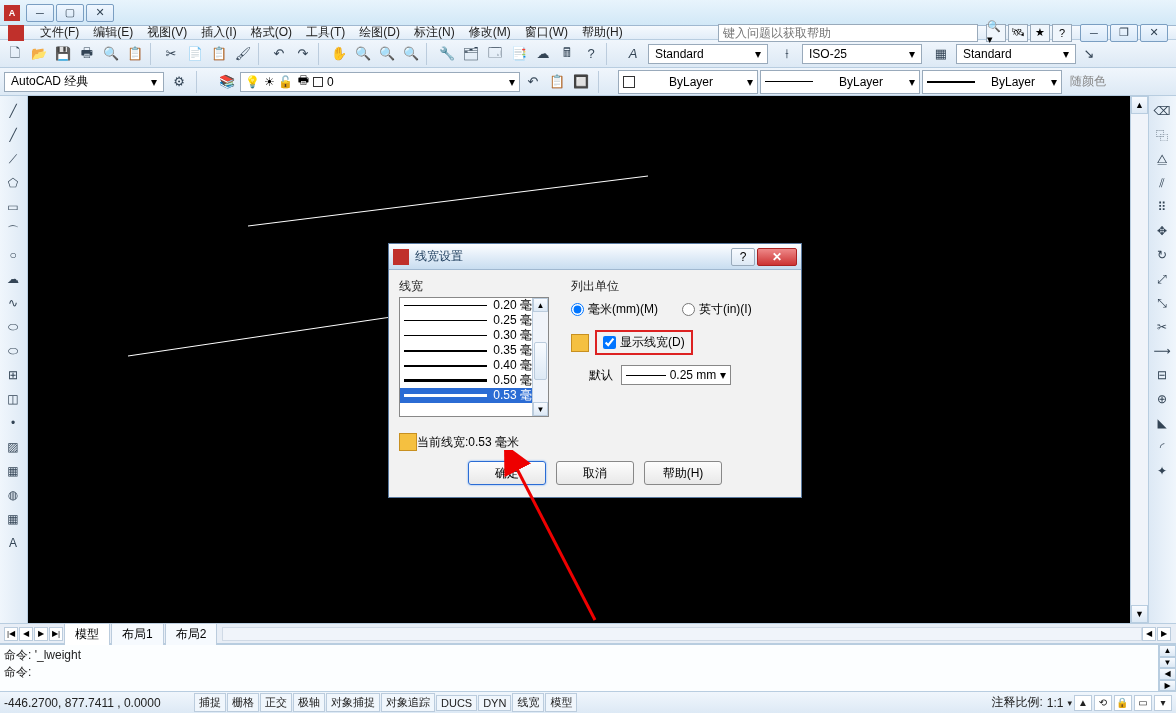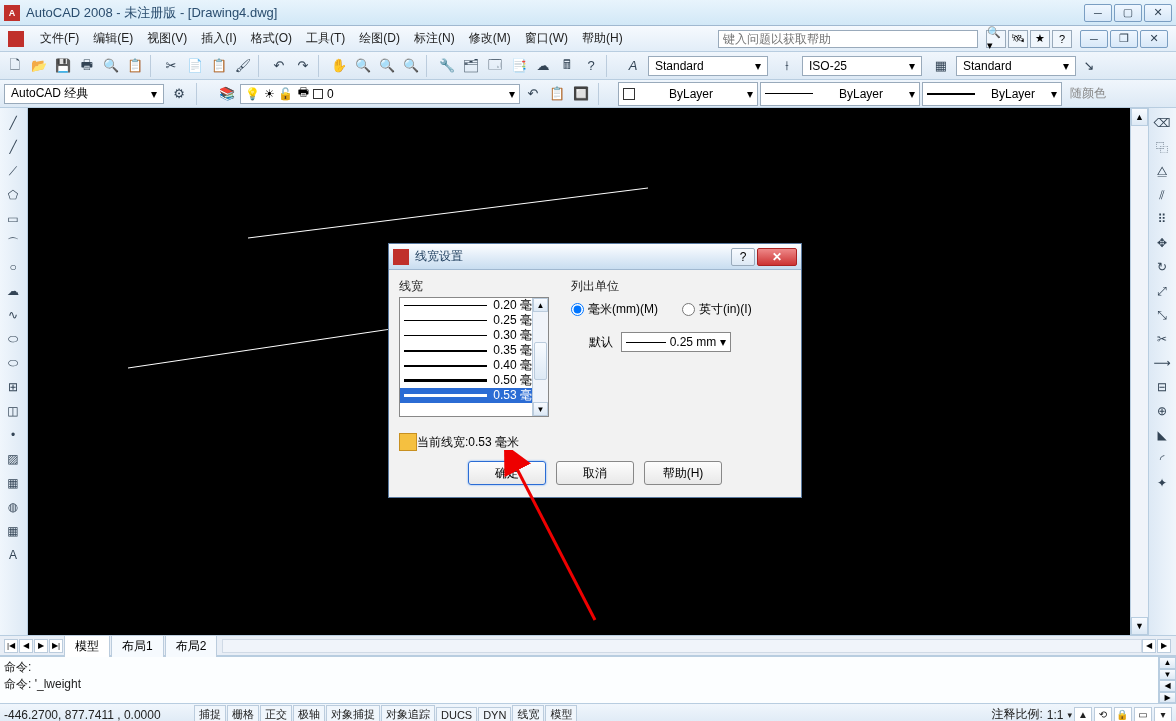--- a/index.html
+++ b/index.html
@@ -6,21 +6,21 @@
 body { background: #fff; width: 1176px; height: 721px; overflow: hidden; position: relative; }
 
 
 .titlebar { height: 26px; background: linear-gradient(#e8f4fc, #d2e8f7); border-bottom: 1px solid #a0b8d0; display: flex; align-items: center; padding: 0 4px; }
 .titlebar .app-icon { width: 16px; height: 16px; background: #c0302b; margin-right: 6px; display: inline-flex; align-items: center; justify-content: center; color: #fff; font-size: 9px; font-weight: bold; }
 .titlebar .title { color: #2a4d6e; font-size: 13px; flex: 1; }
 .winbtns { display: flex; gap: 2px; }
 .winbtn { width: 28px; height: 18px; border: 1px solid #7a9ec2; background: linear-gradient(#f0f7ff,#d8e8f8); display: flex; align-items: center; justify-content: center; font-size: 11px; color: #345; border-radius: 2px; }
 
 
-.menubar { height: 26px; background: linear-gradient(#f6fafe,#e2edf8); border-bottom: 1px solid #b8cde0; display: flex; align-items: center; padding: 0 8px; gap: 2px; }
+.menubar { height: 14px; background: linear-gradient(#f6fafe,#e2edf8); border-bottom: 1px solid #b8cde0; display: flex; align-items: center; padding: 0 8px; gap: 2px; }
 .menubar .docicon { width: 16px; height: 16px; background: #c0302b; margin-right: 8px; }
 .menu-item { padding: 2px 6px; color: #222; }
 .menubar .spacer { flex: 1; }
 .help-input { width: 260px; height: 18px; border: 1px solid #9ab; color: #888; padding: 0 4px; background: #fff; }
 .help-icons { display: flex; gap: 2px; margin-left: 6px; }
 .help-icons > span { width: 20px; height: 18px; border: 1px solid #9ab; display: flex; align-items: center; justify-content: center; font-size: 11px; background: #f0f6fc; }
 
 
 .toolbar-row { height: 28px; background: linear-gradient(#f0f6fc,#dde9f5); border-bottom: 1px solid #b8cde0; display: flex; align-items: center; padding: 0 4px; gap: 2px; }
 .tbtn { width: 22px; height: 22px; border: 1px solid transparent; display: flex; align-items: center; justify-content: center; font-size: 13px; color: #345; }
@@ -117,21 +117,20 @@
 .styleblk { display: flex; align-items: center; gap: 4px; margin-left: 6px; }
 .stylebox { height: 20px; border: 1px solid #9ab; background: #fff; display: flex; align-items: center; padding: 0 6px; gap: 4px; justify-content: space-between; }
 
 .ic { font-family: "Segoe UI Symbol", Arial; }
 </style>
 </head>
 <body>
 
 <div class="titlebar">
   <span class="app-icon">A</span>
-  <span class="title">AutoCAD 2008 - 未注册版 - [Drawing4.dwg]</span>
   <div class="winbtns">
     <span class="winbtn">─</span>
     <span class="winbtn">▢</span>
     <span class="winbtn">✕</span>
   </div>
 </div>
 
 <div class="menubar">
   <span class="docicon"></span>
   <span class="menu-item">文件(F)</span>
@@ -323,22 +322,22 @@
   <span class="tab active">模型</span>
   <span class="tab">布局1</span>
   <span class="tab">布局2</span>
   <div class="hscroll-track"></div>
   <span class="navbtn">◀</span>
   <span class="navbtn">▶</span>
 </div>
 
 <div class="cmdarea">
   <div class="cmdtext">
+    <span class="line">命令: '_lweight</span>
     <span class="line">命令:</span>
-    <span class="line">命令: '_lweight</span>
   </div>
   <div class="cmdscroll">
     <span class="sbtn">▲</span>
       <div class="track"></div>
       <span class="sbtn">▼</span>
     <span class="sbtn">◀</span>
       <span class="sbtn">▶</span>
   </div>
 </div>
 
@@ -418,20 +417,27 @@
       <div class="radio-row">
         <label>
             <input type="radio" checked="" style=""> 
             <span>毫米(mm)(M)</span>
           </label>
         <label>
             <input type="radio" style=""> 
             <span>英寸(in)(I)</span>
           </label>
       </div>
+      <div class="display-icon-wrap">
+        <span class="display-icon"></span>
+        <span class="display-lw">
+          <input type="checkbox" checked="" style="">
+          <span>显示线宽(D)</span>
+        </span>
+      </div>
       <div class="default-row">
         <span>默认</span>
         <div class="default-drop">
           <span class="lsmp"></span>
           <span>0.25 mm</span>
           <span class="arrow">▾</span>
         </div>
       </div>
     </div>
   </div>

